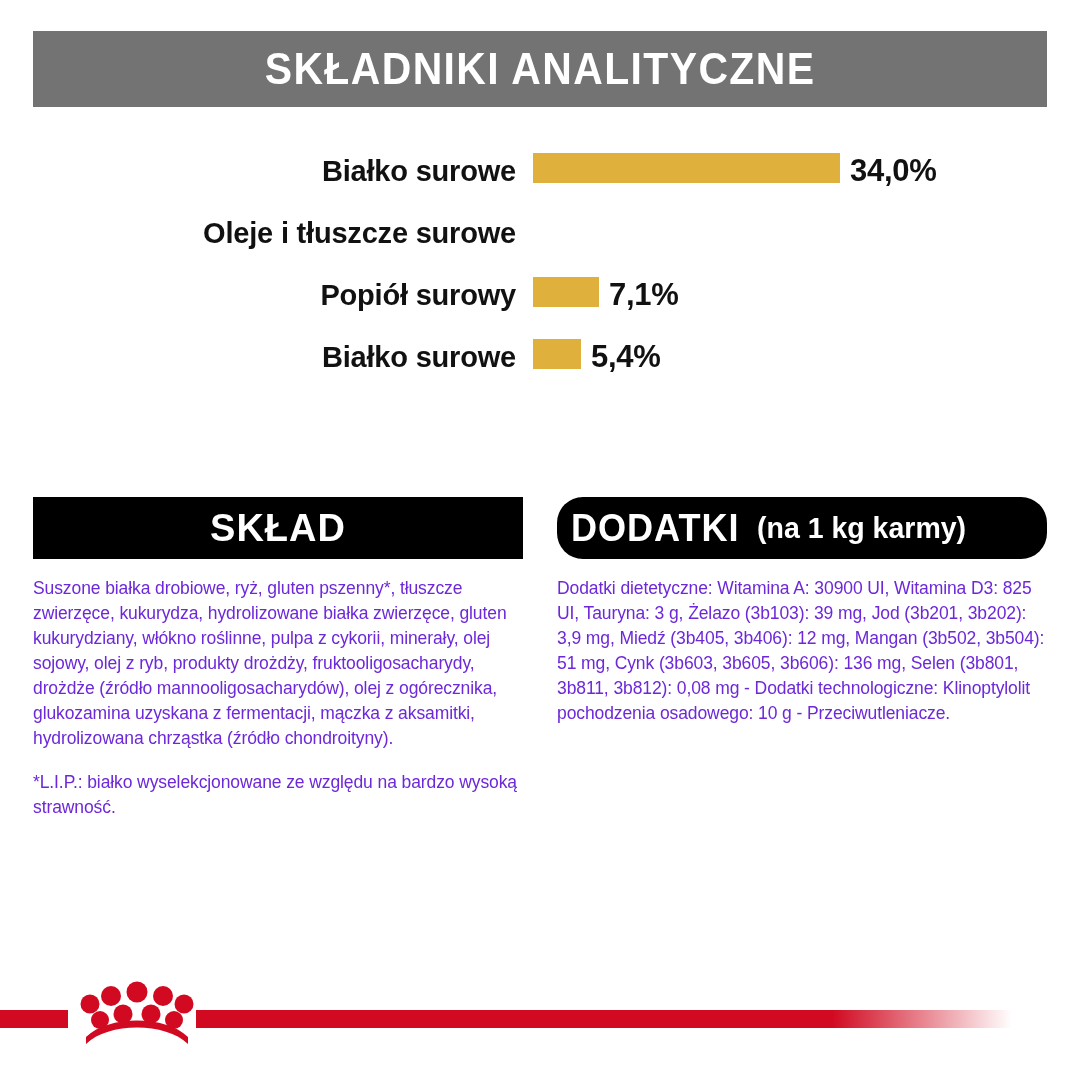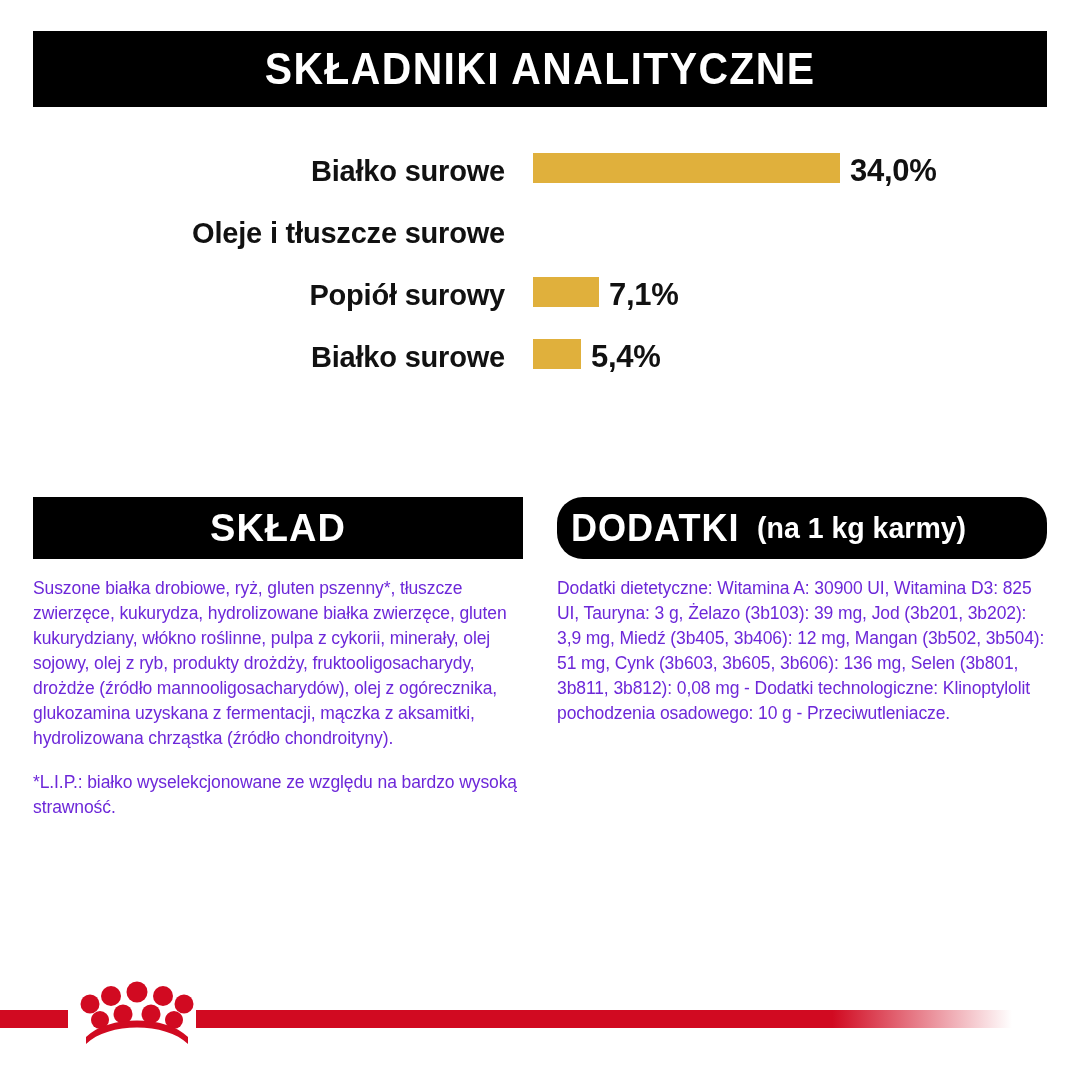--- a/index.html
+++ b/index.html
@@ -16,21 +16,21 @@
     overflow: hidden;
   }
 
   
   .top-banner {
     position: absolute;
     left: 33px;
     top: 31px;
     width: 1014px;
     height: 76px;
-    background: #000000;
+    background: #737373;
     display: flex;
     align-items: center;
     justify-content: center;
   }
   .top-banner-title {
     color: #ffffff;
     font-size: 44px;
     font-weight: 700;
     letter-spacing: 1.5px;
     transform: scaleX(0.93);
@@ -46,21 +46,21 @@
     width: 1014px;
   }
   .chart-row {
     display: flex;
     align-items: center;
     height: 62px;
   }
   .chart-label {
     width: 500px;
     text-align: right;
-    padding-right: 28px;
+    padding-right: 17px;
     box-sizing: border-box;
     font-size: 29px;
     font-weight: 700;
     color: #111111;
     white-space: nowrap;
     letter-spacing: -0.2px;
   }
   .chart-bar-wrap {
     display: flex;
     flex: 1;

